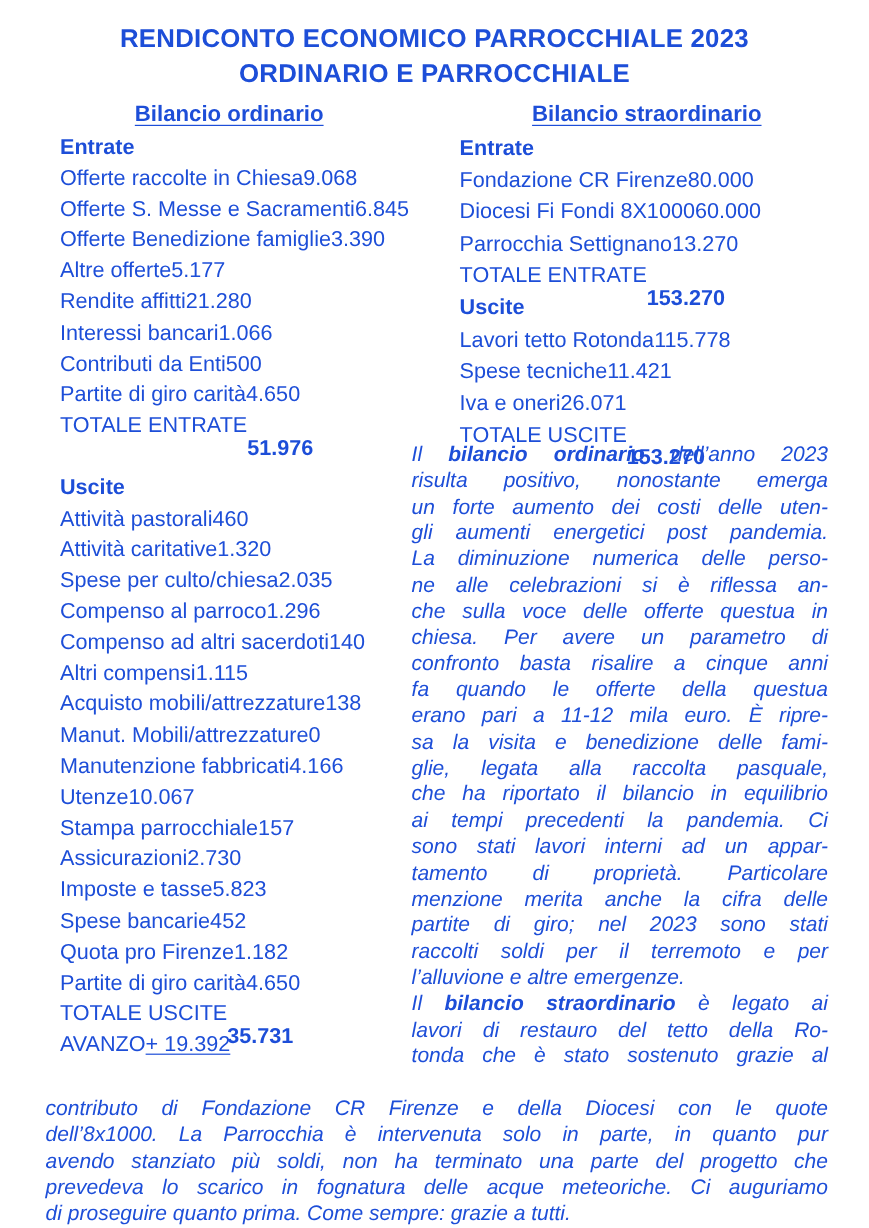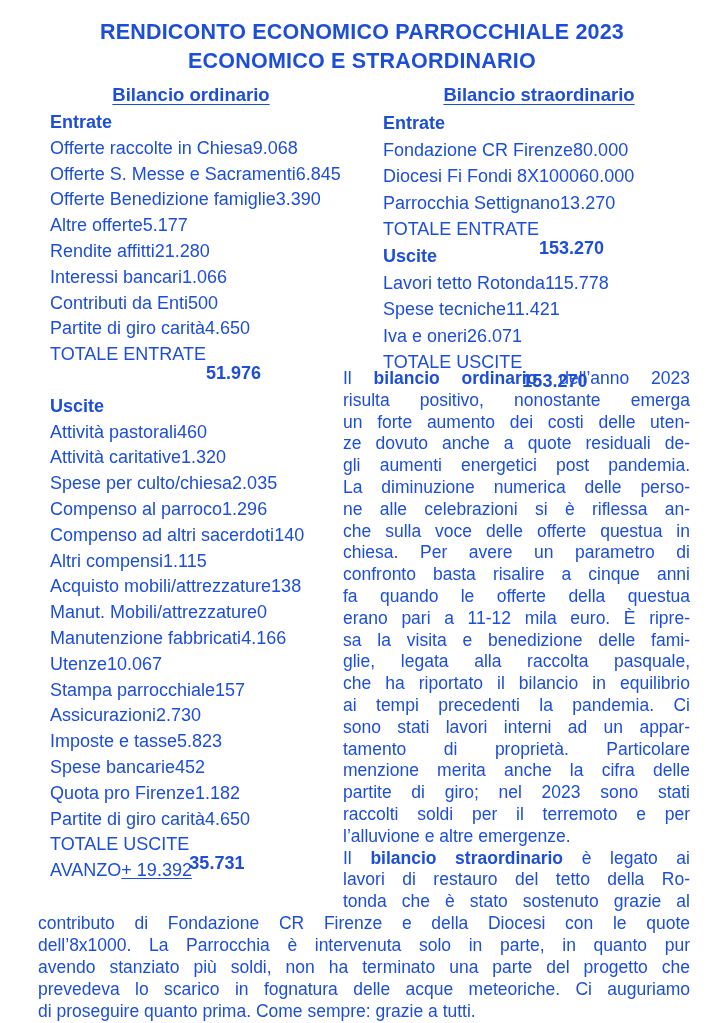--- a/index.html
+++ b/index.html
@@ -28,33 +28,33 @@
   .trow.header .tlabel { font-weight:bold; }
   .trow.total  .tvalue { font-weight:bold;margin-top:19px; }
   .trow.avanzo .tvalue { text-decoration:underline; text-underline-offset:2px; }
   .tvalue { text-align:right; }
 
   .para { position:absolute; font-size:17.5px; }
   #para-col    { left:343px; top:368px; width:347px; }
   #para-bottom { left:38px;  top:912px; width:652px; }
   .pline {
     line-height:21.8px; height:21.8px; text-align:justify;
-    text-align-last:justify; white-space:normal; overflow:visible;
+    text-align-last:justify; white-space:normal; overflow:visible;font-style:italic;
   }
   #para-bottom .pline { line-height:22px; height:22px; }
   .pline.no-just { text-align:center; text-align-last:left; }
   .pline b { font-weight:bold; }
 </style>
 </head>
 <body>
 
 <div class="page">
   <div class="title">
     <div>RENDICONTO ECONOMICO PARROCCHIALE 2023</div>
-    <div>ECONOMICO E STRAORDINARIO</div>
+    <div>ORDINARIO E PARROCCHIALE</div>
   </div>
 
   <div class="col-head" id="head-ord">Bilancio ordinario</div>
   <div class="col-head" id="head-str">Bilancio straordinario</div>
 
   <div class="btable" id="table-ord">
       <div class="trow header">
         <span class="tlabel">Entrate</span>
         <span class="tvalue"></span>
       </div>
@@ -212,21 +212,20 @@
       <div class="trow total">
         <span class="tlabel">TOTALE USCITE</span>
         <span class="tvalue">153.270</span>
       </div>
     </div>
 
   <div class="para" id="para-col">
       <div class="pline"><span>Il </span><b>bilancio ordinario</b><span> dell’anno 2023</span></div>
       <div class="pline"><span>risulta positivo, nonostante emerga</span></div>
       <div class="pline"><span>un forte aumento dei costi delle uten-</span></div>
-      <div class="pline"><span>ze dovuto anche a quote residuali de-</span></div>
       <div class="pline"><span>gli aumenti energetici post pandemia.</span></div>
       <div class="pline"><span>La diminuzione numerica delle perso-</span></div>
       <div class="pline"><span>ne alle celebrazioni si è riflessa an-</span></div>
       <div class="pline"><span>che sulla voce delle offerte questua in</span></div>
       <div class="pline"><span>chiesa. Per avere un parametro di</span></div>
       <div class="pline"><span>confronto basta risalire a cinque anni</span></div>
       <div class="pline"><span>fa quando le offerte della questua</span></div>
       <div class="pline"><span>erano pari a 11-12 mila euro. È ripre-</span></div>
       <div class="pline"><span>sa la visita e benedizione delle fami-</span></div>
       <div class="pline"><span>glie, legata alla raccolta pasquale,</span></div>

